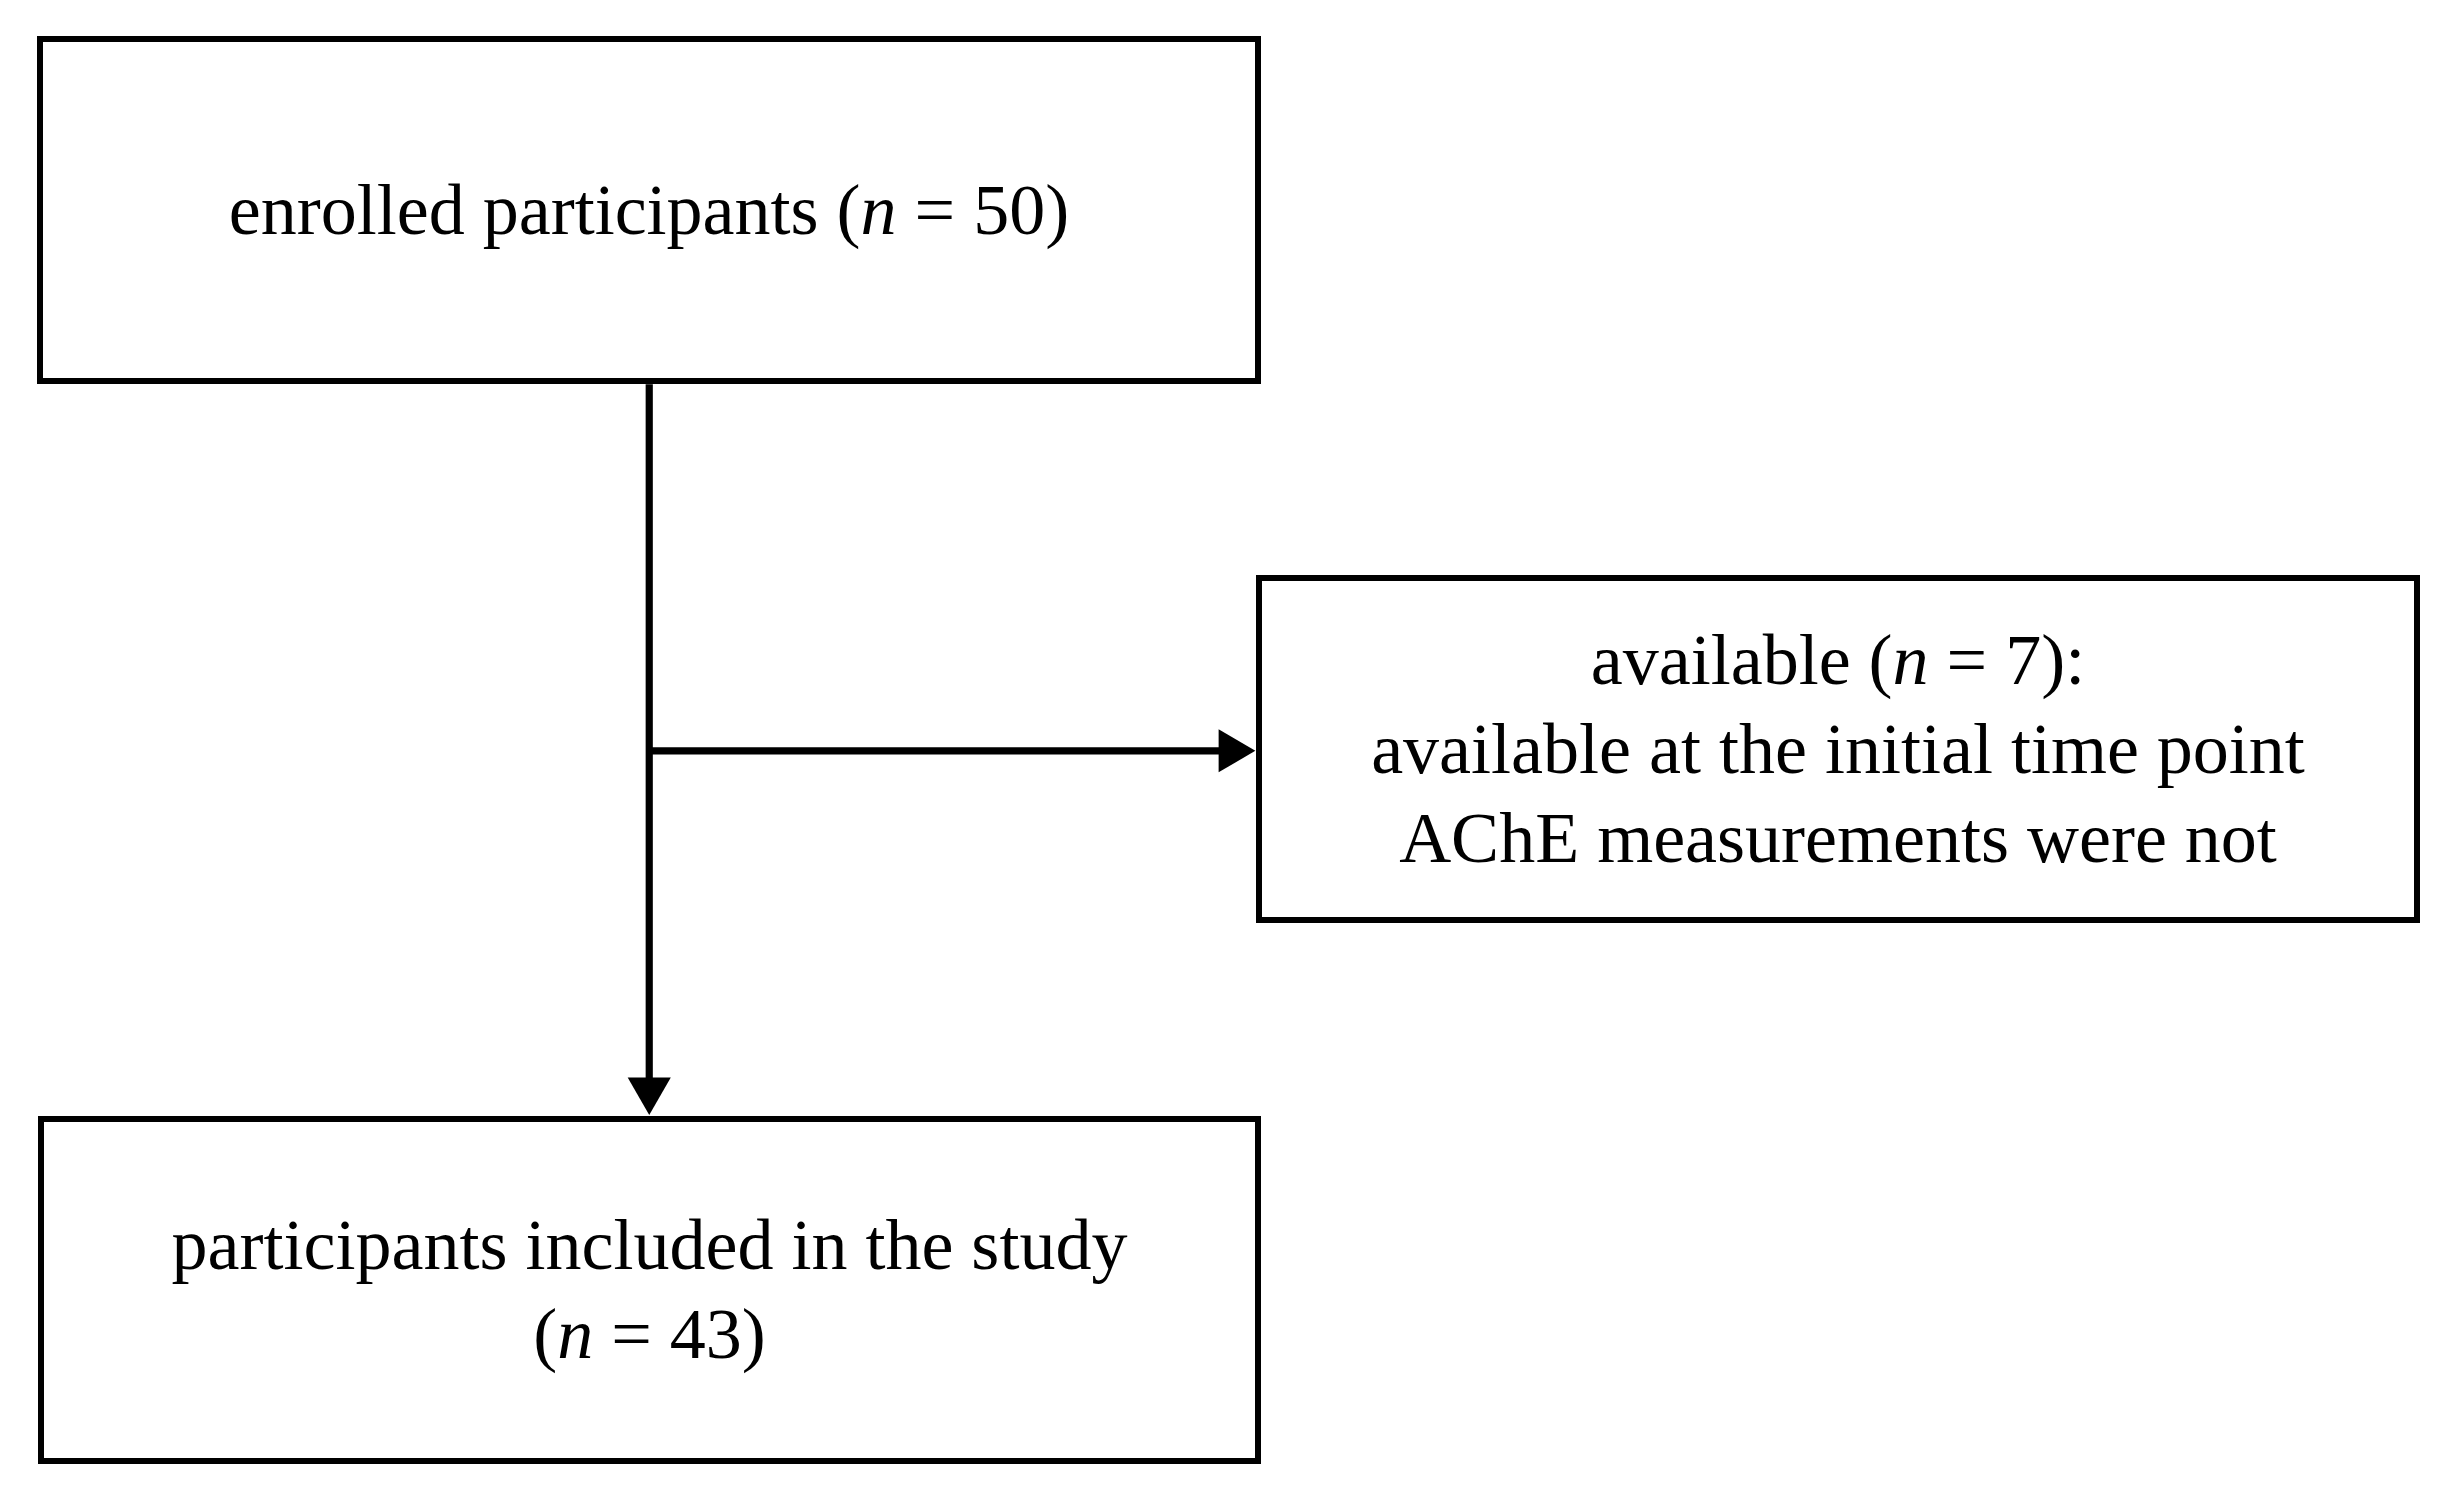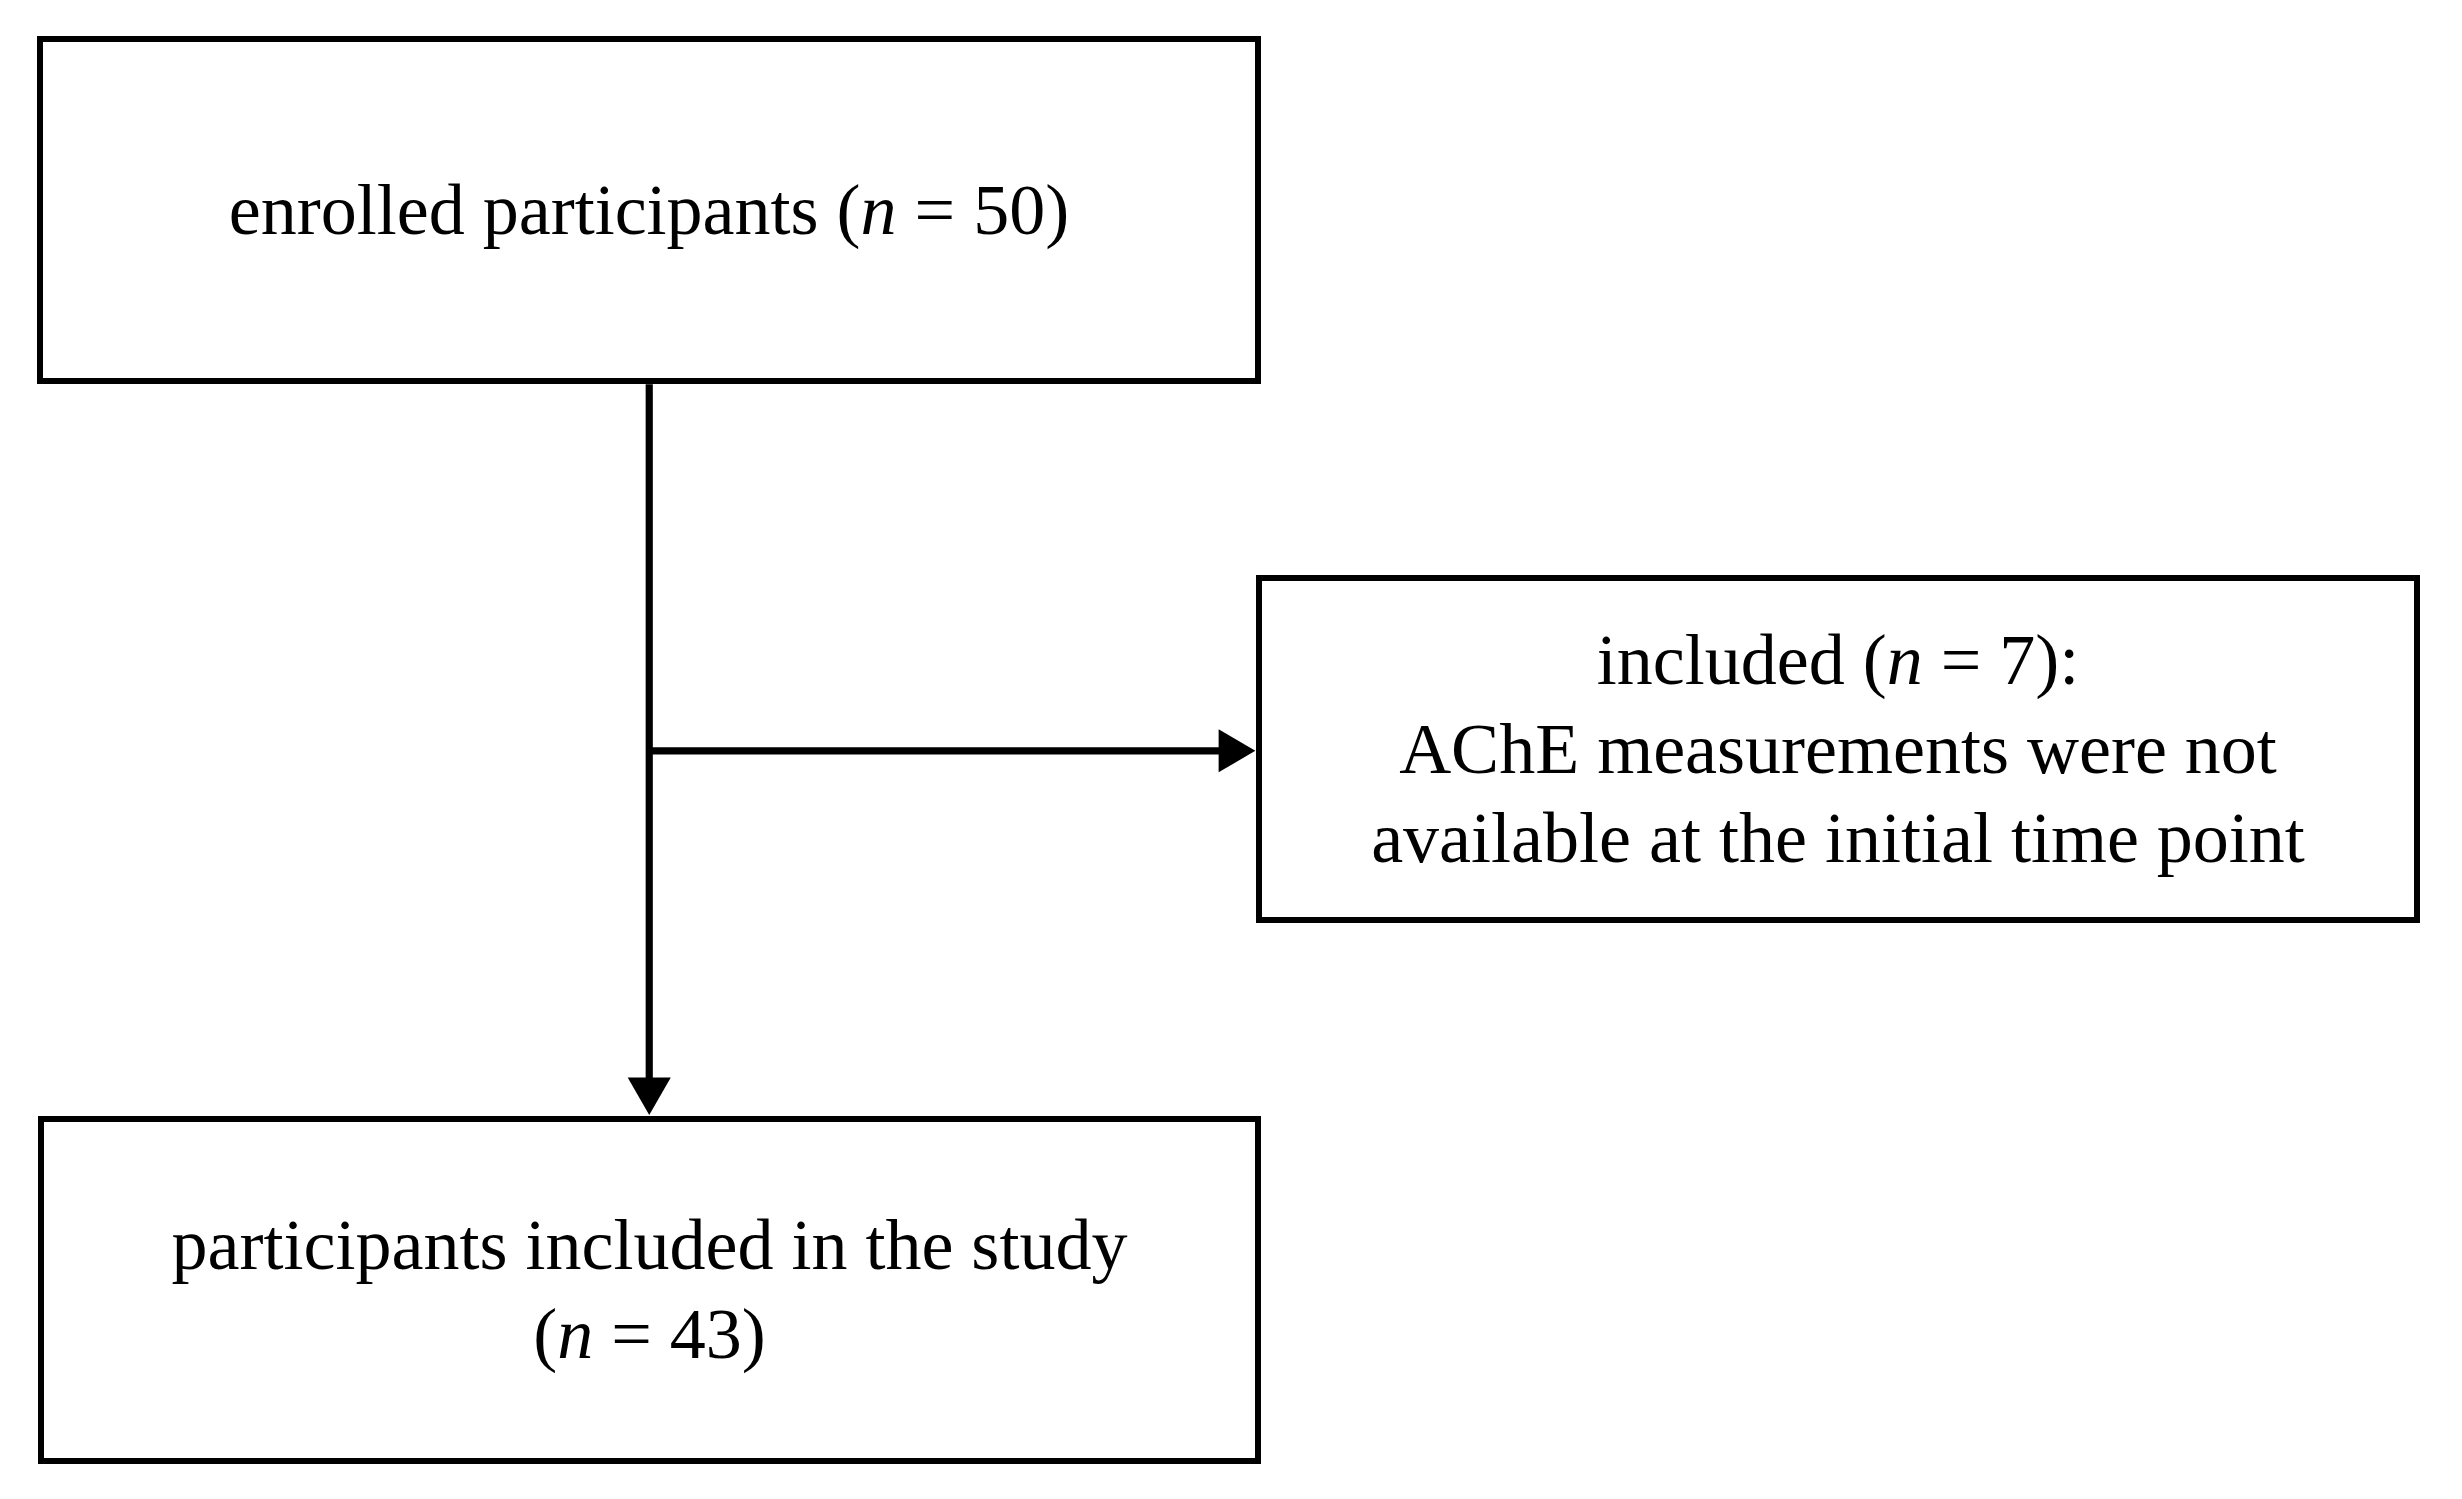--- a/index.html
+++ b/index.html
@@ -73,23 +73,23 @@
     <line x1="813" y1="940" x2="1531" y2="940" stroke="#000000" stroke-width="9"></line>
     <polygon points="1526,913 1526,967 1572,940" fill="#000000"></polygon>
   </svg>
 
   <div class="node node-enrolled">
     <div><span>enrolled participants (</span><span class="nvar">n</span><span> = 50)</span></div>
   </div>
 
   <div class="node node-excluded">
     <div>
-      <div><span>included (</span><span class="nvar">n</span><span> = 7):</span></div>
+      <div><span>available (</span><span class="nvar">n</span><span> = 7):</span></div>
+      <div>available at the initial time point</div>
       <div>AChE measurements were not</div>
-      <div>available at the initial time point</div>
     </div>
   </div>
 
   <div class="node node-included">
     <div>
       <div>participants included in the study</div>
       <div><span>(</span><span class="nvar">n</span><span> = 43)</span></div>
     </div>
   </div>
 

